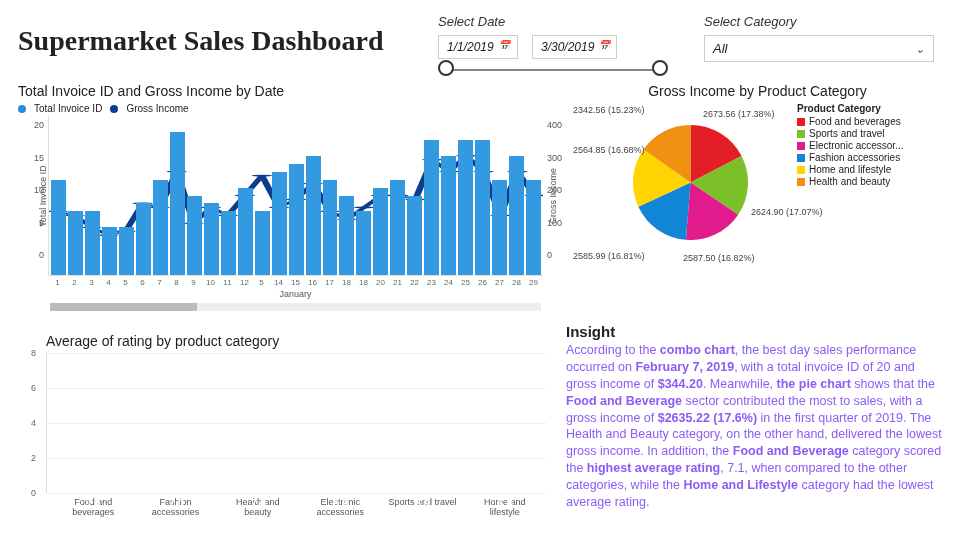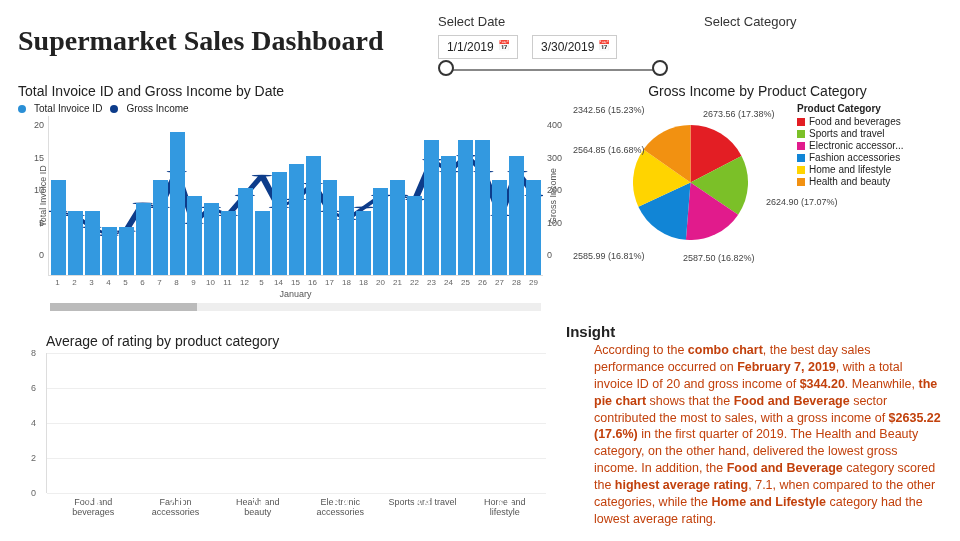--- a/index.html
+++ b/index.html
@@ -14,21 +14,21 @@
   }
   .top-row { display: flex; align-items: flex-start; }
   .title-block { flex: 0 0 420px; }
   h1 {
     font-family: Georgia, "Times New Roman", serif;
     font-weight: 700;
     font-size: 28px;
     margin: 10px 0 0 0;
     line-height: 1.2;
   }
-  .controls { flex: 1; display: flex; gap: 36px; }
+  .controls { flex: 1; display: flex; gap: 36px; font-style: italic; }
   .ctrl-col { display: flex; flex-direction: column; }
   .ctrl-label { font-size: 13px; color: #333; margin-bottom: 6px; }
   .date-row { display: flex; gap: 14px; }
   .date-box {
     border: 1px solid #ccc;
     padding: 4px 22px 4px 8px;
     font-size: 12px;
     background: #fff;
     position: relative;
     min-width: 80px;
@@ -143,21 +143,21 @@
   .r-val {
     position:absolute; top:4px; left:0; right:0; text-align:center;
     color:#fff; font-size:11px; font-weight:600;
   }
   .r-x-labels { display:flex; padding-left:6px; margin-top:4px;}
   .r-x-labels span { flex:1; text-align:center; font-size:9px; color:#555; margin:0 6px; line-height:1.15;}
 
   
   .insight-block { margin-top:2px; }
   .insight-title { font-size:15px; font-weight:700; margin:4px 0 2px 0;}
-  .insight-body { font-size:12.5px; line-height:1.35; color:#c2410c;margin-left:28px; }
+  .insight-body { font-size:12.5px; line-height:1.35; color:#8b5cf6; }
   .insight-body b { font-weight:700; }
 
   .bottom-row { display:flex; gap:20px; margin-top:6px;padding-left:28px;}
   .bottom-left { flex:0 0 500px;}
   .bottom-right { flex:1;}
 </style>
 </head>
 <body>
 
 <div class="top-row">
@@ -178,20 +178,24 @@
         </div>
       </div>
       <div class="slider-wrap">
         <div class="slider-track"></div>
         <div class="slider-thumb thumb-left"></div>
         <div class="slider-thumb thumb-right"></div>
       </div>
     </div>
     <div class="ctrl-col">
       <div class="ctrl-label">Select Category</div>
+      <div class="cat-select">
+        <span>All</span>
+        <span class="chev">⌄</span>
+      </div>
     </div>
   </div>
 </div>
 
 <div class="mid-row">
   <div class="panel-left">
     <div class="panel-title">Total Invoice ID and Gross Income by Date</div>
     <div class="legend-inline">
       <span class="dot dot-bar"></span>
       <span>Total Invoice ID</span>
@@ -325,21 +329,21 @@
             <path d="M50 50 L94.37791113178282 26.965221868236142 A50 50 0 0 1 91.4421163452381 77.97411290510834 Z" fill="#7bc028"></path>
             <path d="M50 50 L91.4421163452381 77.97411290510834 A50 50 0 0 1 46.01441016409615 99.8408976008653 Z" fill="#e11b8c"></path>
             <path d="M50 50 L46.01441016409615 99.8408976008653 A50 50 0 0 1 4.652209356806836 71.06128874929364 Z" fill="#1185d6"></path>
             <path d="M50 50 L4.652209356806836 71.06128874929364 A50 50 0 0 1 9.110586525129968 21.22404014318346 Z" fill="#ffd400"></path>
             <path d="M50 50 L9.110586525129968 21.22404014318346 A50 50 0 0 1 49.96858407553117 0.000009869604078005523 Z" fill="#f29111"></path>
           </svg>
         <div class="pie-label" style="left:0px; top:2px;">2342.56 (15.23%)</div>
         <div class="pie-label" style="left:0px; top:42px;">2564.85 (16.68%)</div>
         <div class="pie-label" style="left:0px; top:148px;">2585.99 (16.81%)</div>
         <div class="pie-label" style="left:130px; top:6px;">2673.56 (17.38%)</div>
-        <div class="pie-label" style="left:178px; top:94px;margin-left:15px;">2624.90 (17.07%)</div>
+        <div class="pie-label" style="left:178px; top:104px;">2624.90 (17.07%)</div>
         <div class="pie-label" style="left:110px; top:150px;">2587.50 (16.82%)</div>
       </div>
       <div class="pie-legend">
         <div class="lg-title">Product Category</div>
         <div id="pieLegendRows">
             <div class="lg-row">
               <span class="sq" style="background: rgb(227, 30, 36);"></span>
               <span>Food and beverages</span>
             </div>
             <div class="lg-row">

